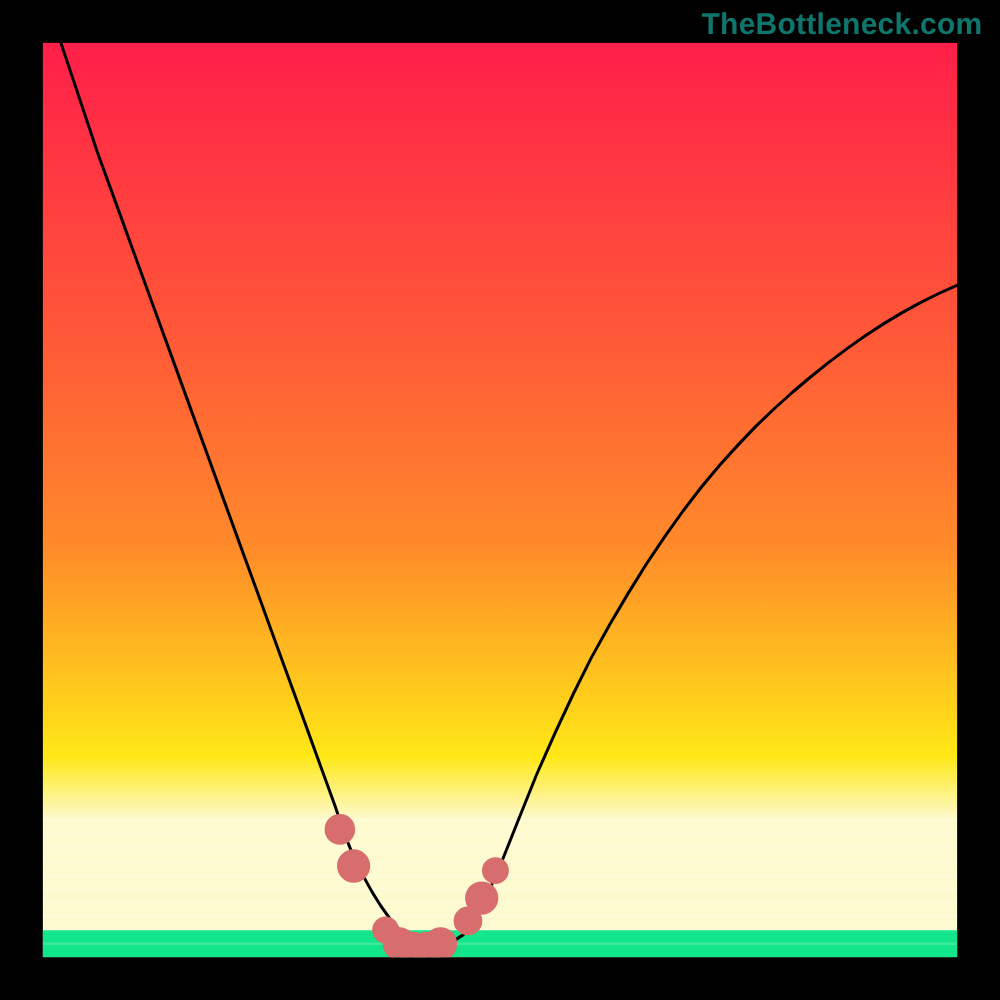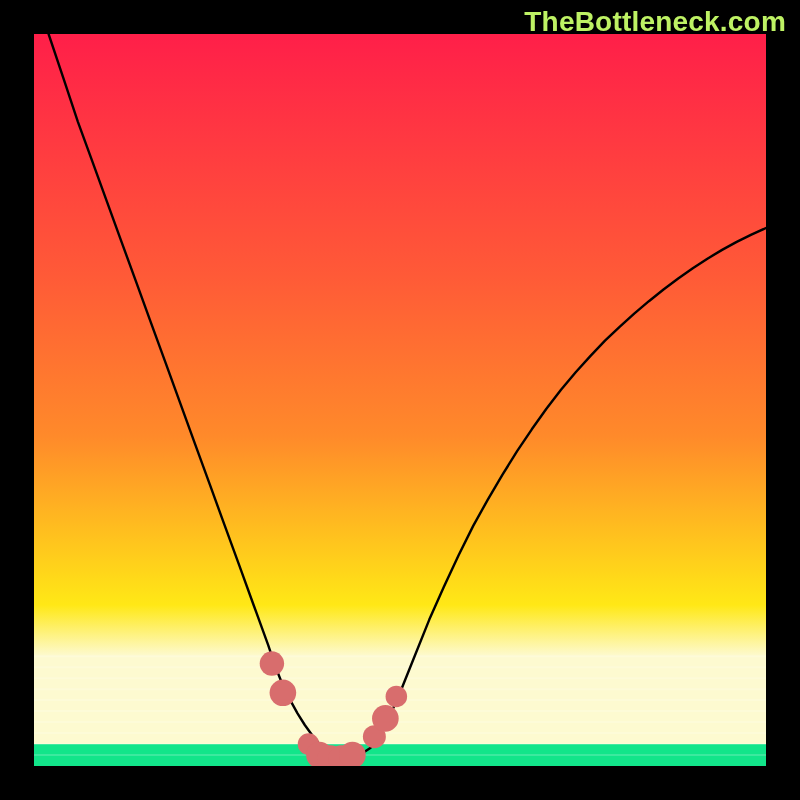--- a/index.html
+++ b/index.html
@@ -21,22 +21,22 @@
     left: 34px;
     top: 34px;
     width: 732px;
     height: 732px;
     overflow: hidden;
   }
   .attribution {
     position: absolute;
     top: 6px;
     right: 14px;
-    color: #bef264;
-    font-size: 28px;
+    color: #0f766e;
+    font-size: 24px;
     font-weight: 600;
     letter-spacing: 0.2px;
     user-select: none;
   }
   svg {
     display: block;
   }
 </style>
 </head>
 <body>

